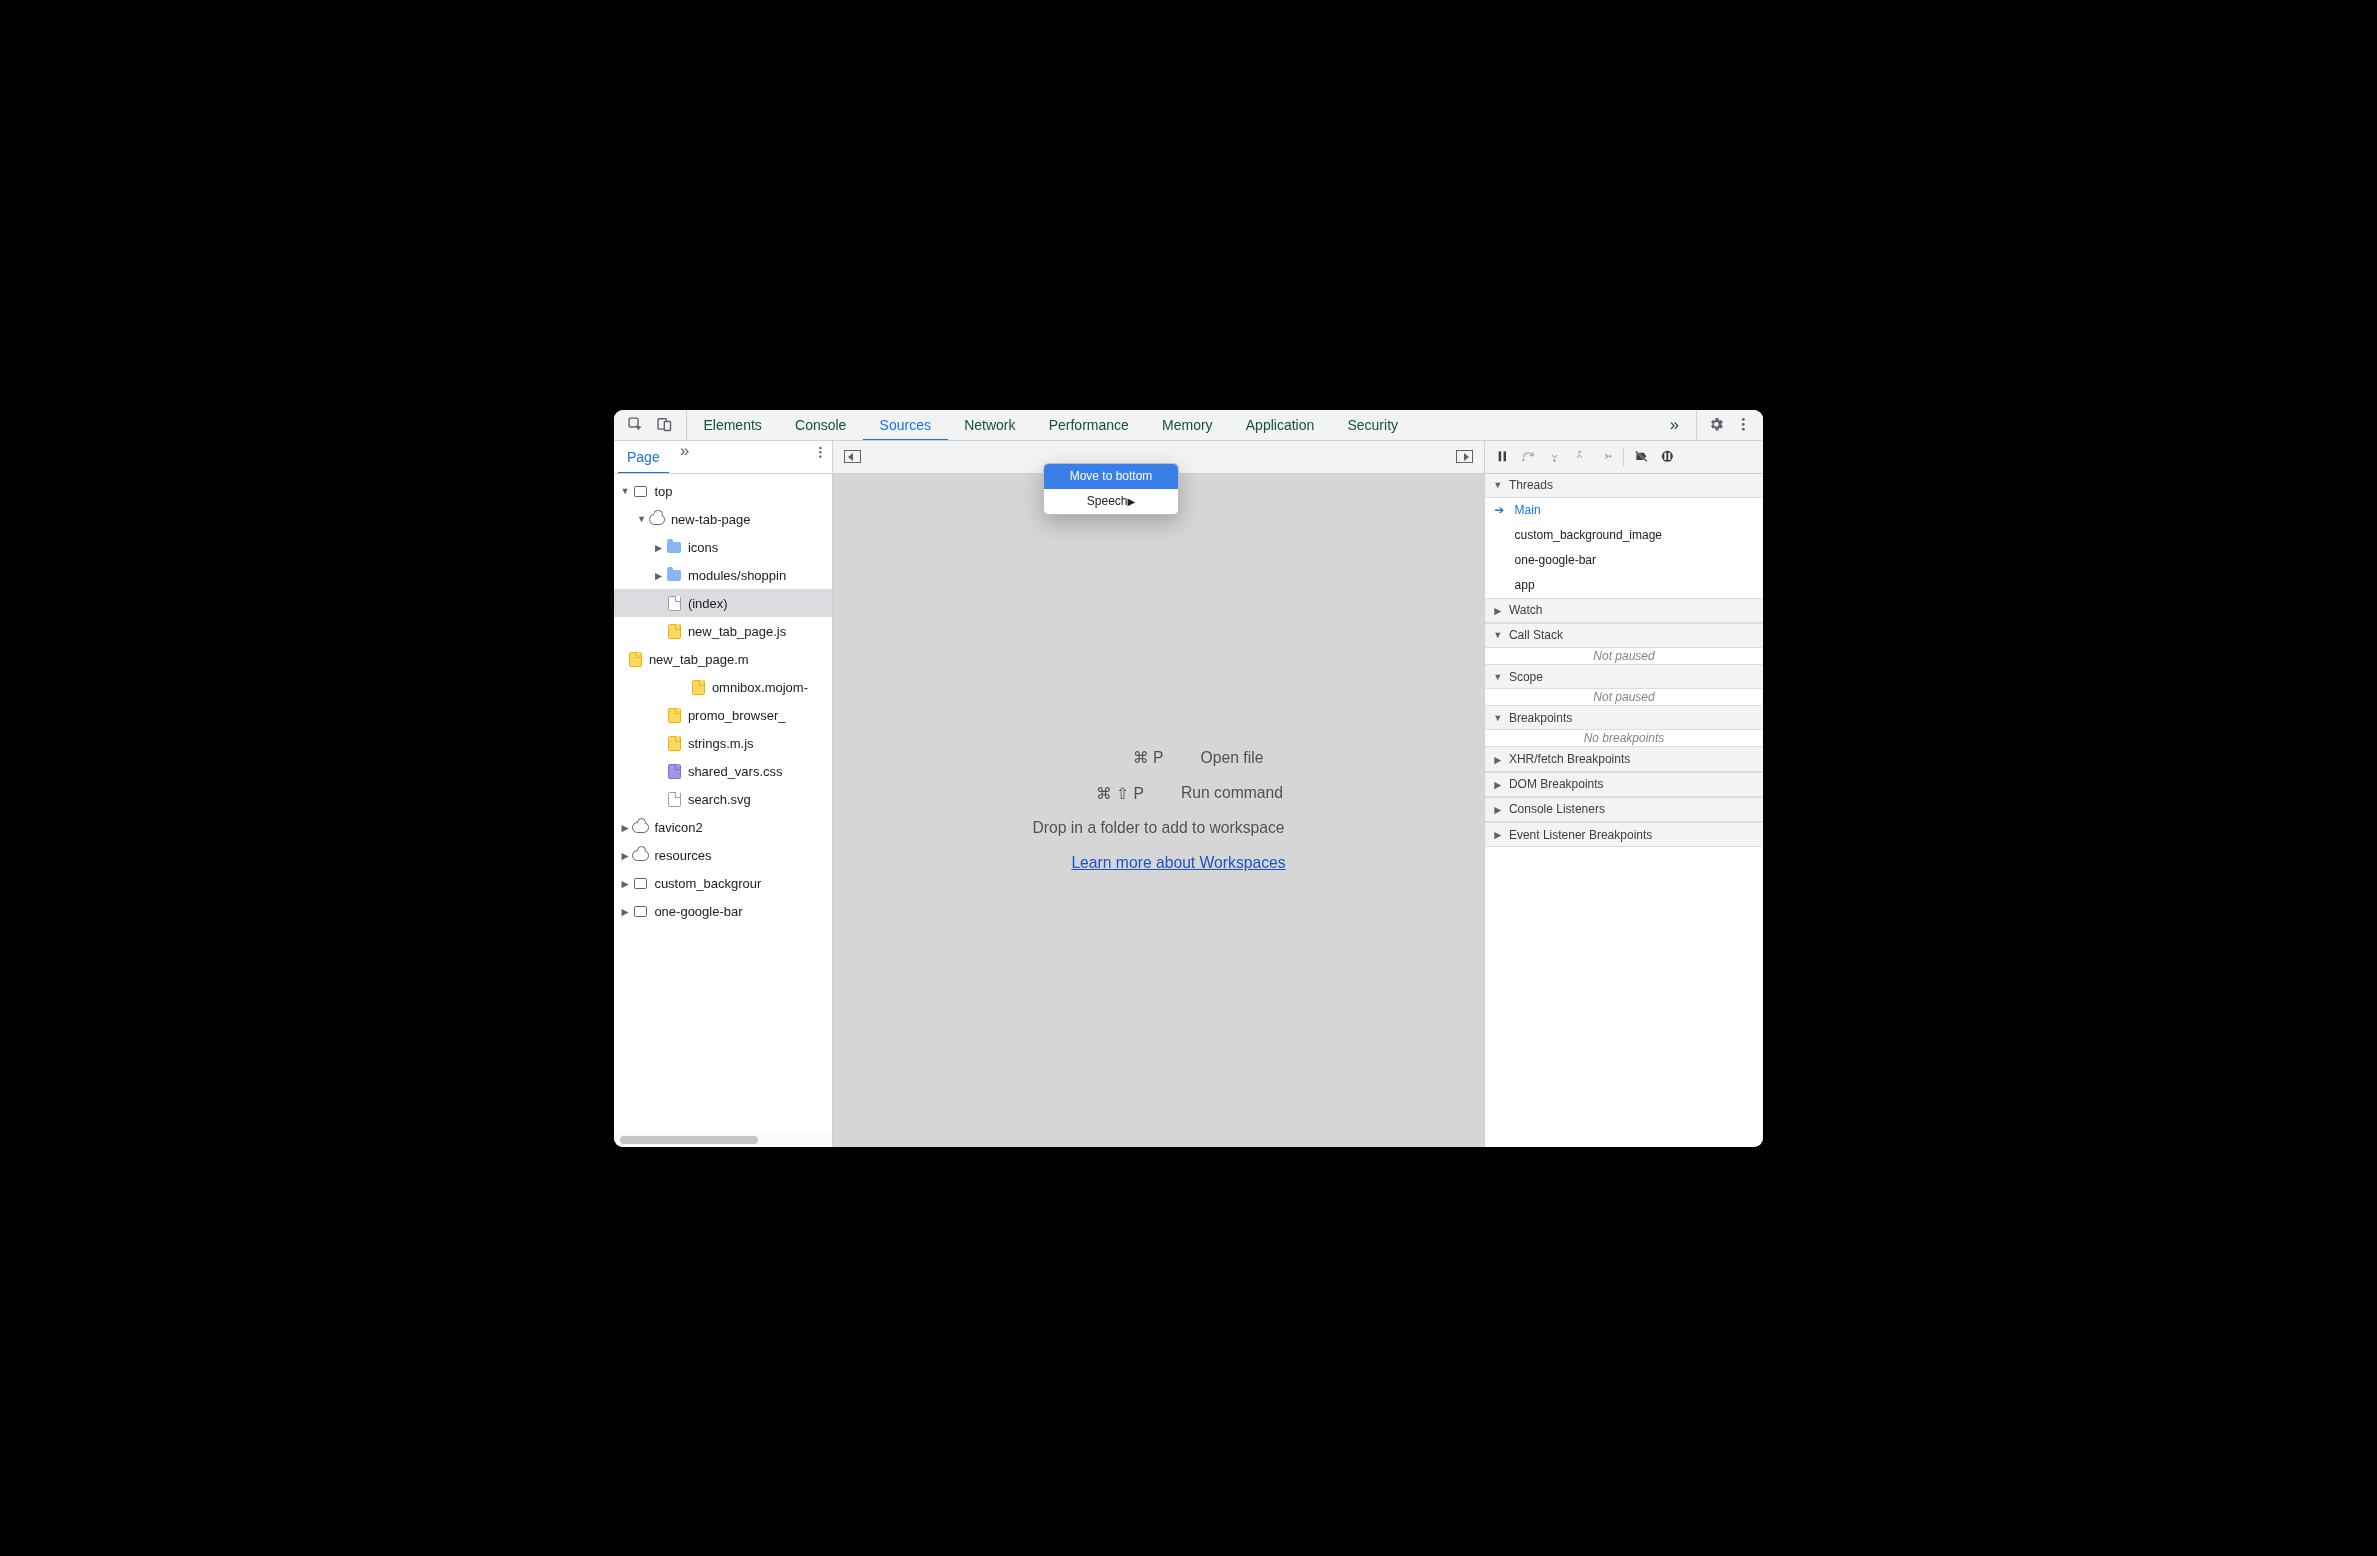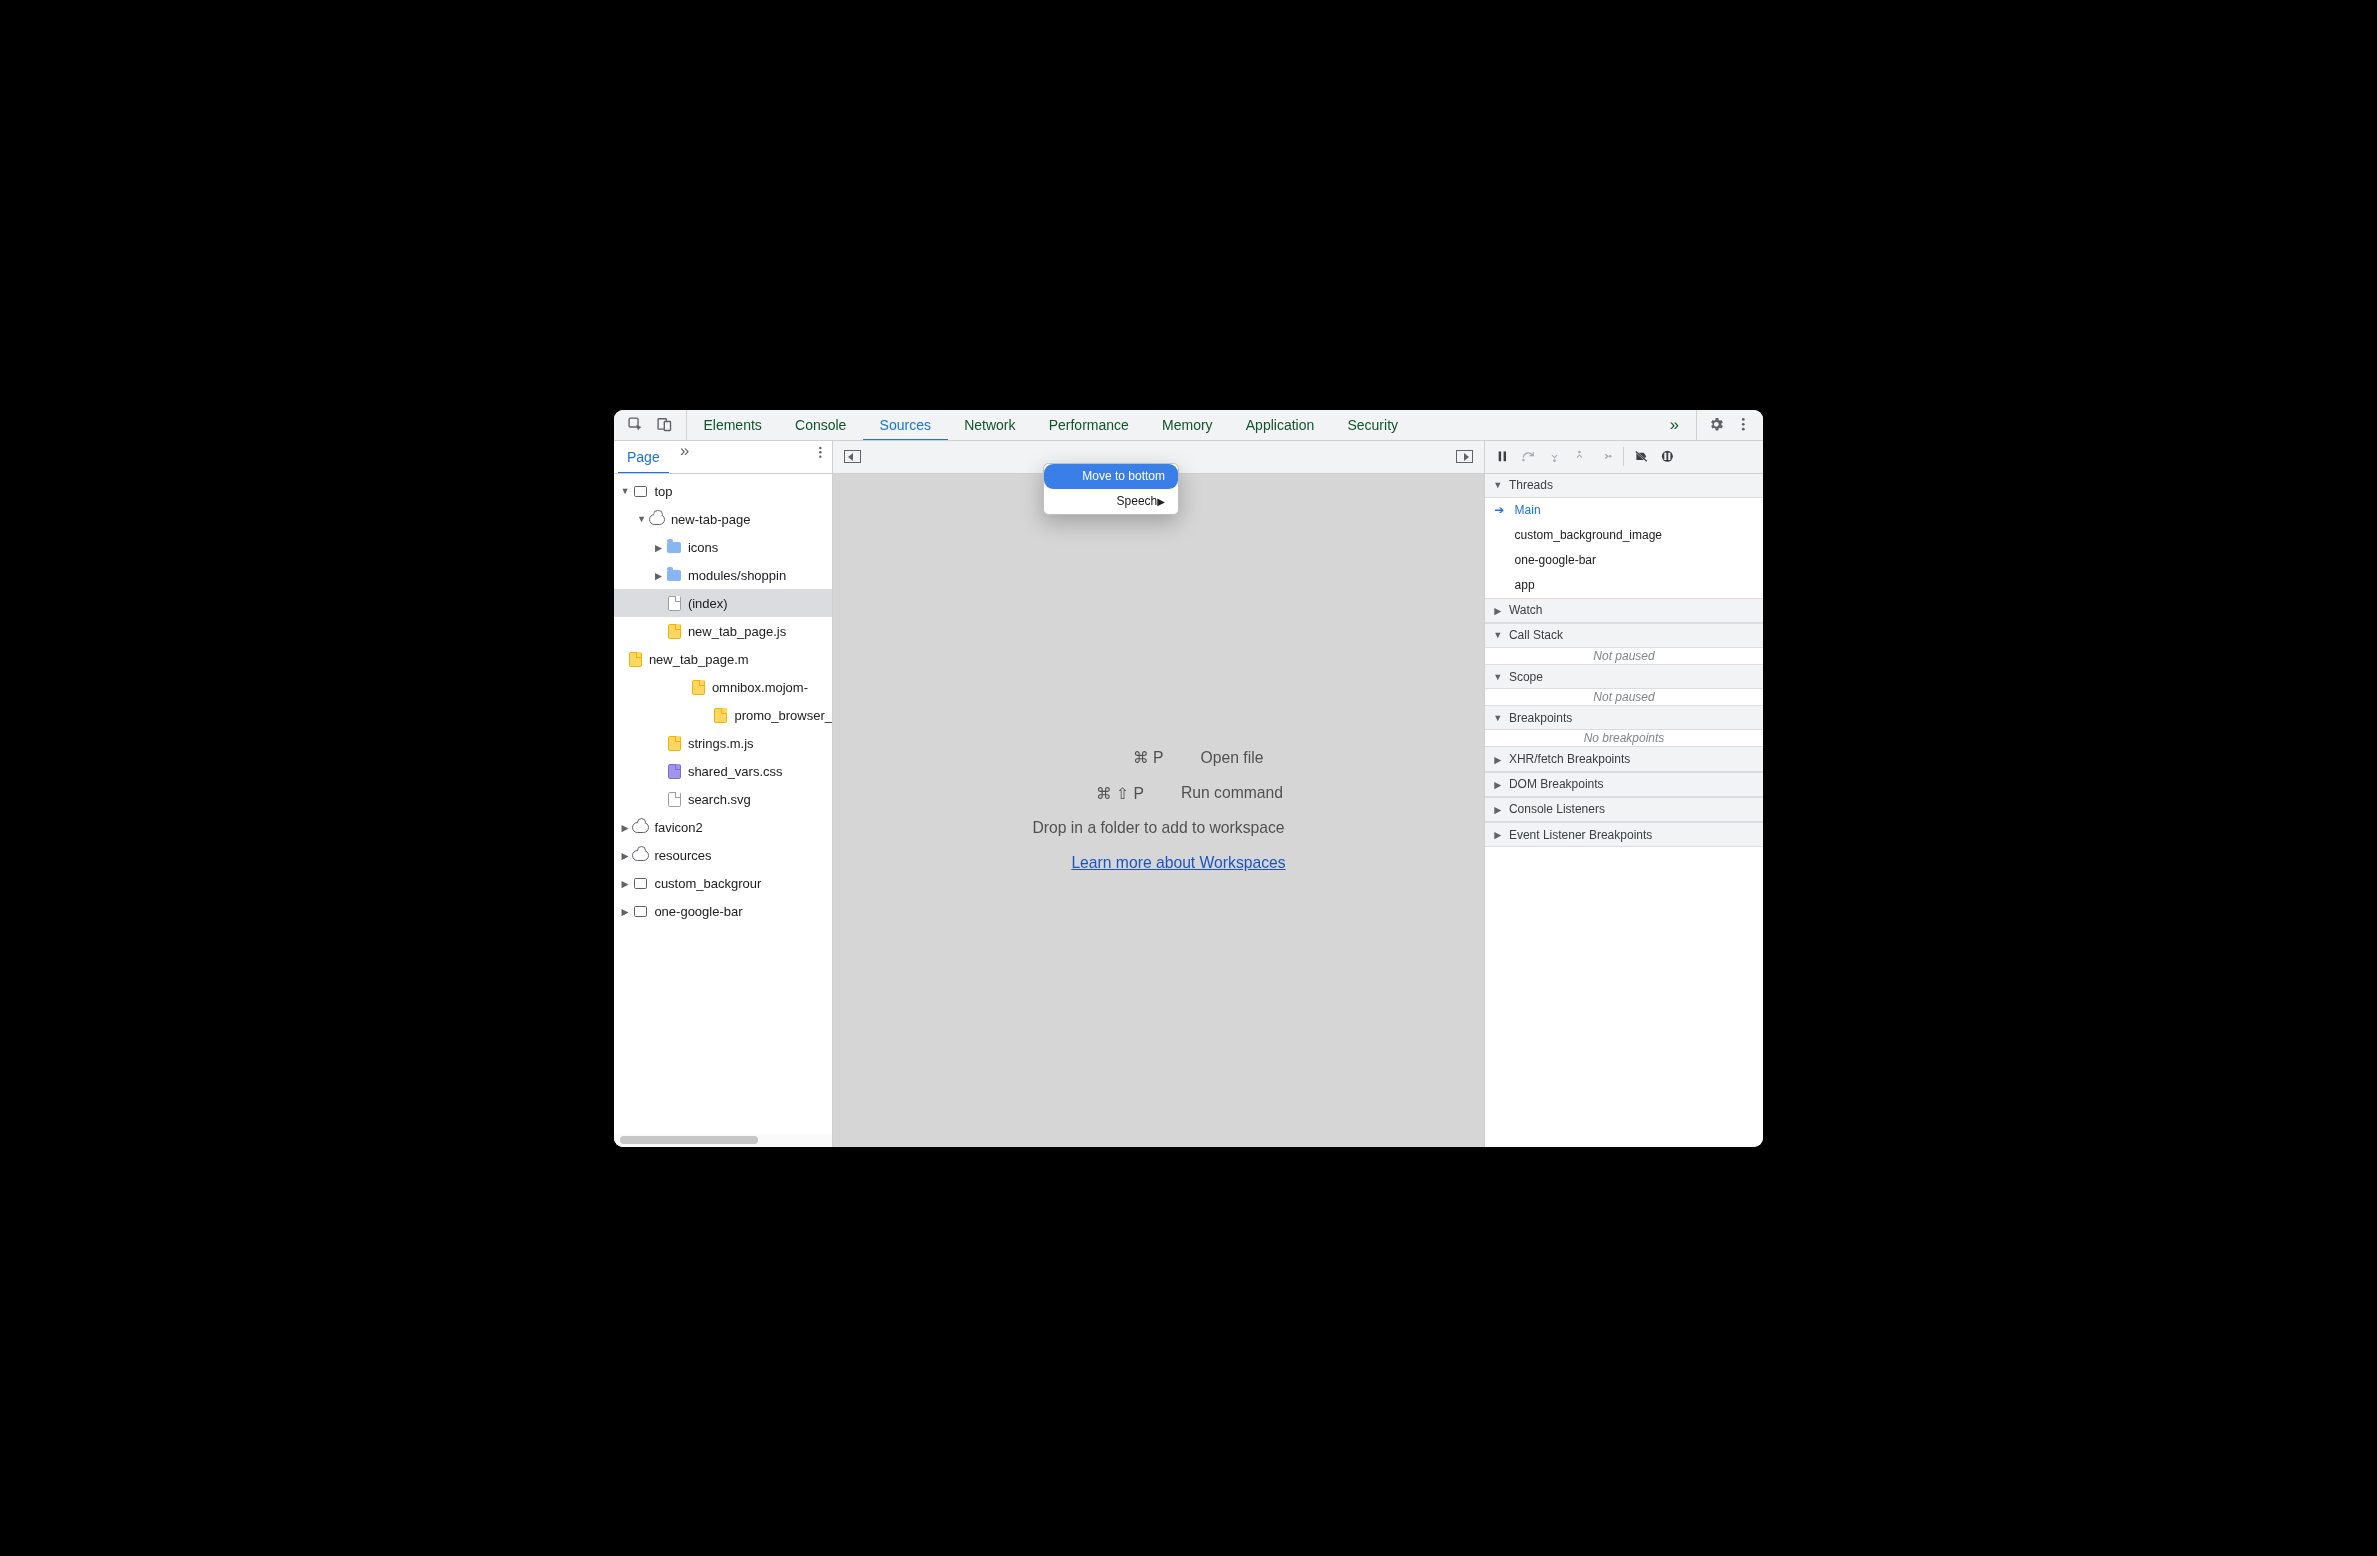--- a/index.html
+++ b/index.html
@@ -125,21 +125,21 @@
   position:absolute;
   top:53px; left:429px;
   width:136px;
   background:#fff;
   border:0.9px solid #bfbfbf;
   border-radius:5.5px;
   box-shadow:0 7.4px 22px rgba(0,0,0,0.25);
   overflow:hidden;
   font-size:12px;
 }
-.ctx-item { padding:5.5px 13px; display:flex; align-items:center; justify-content:flex-end; cursor:pointer;border-radius:9px; }
+.ctx-item { padding:5.5px 13px; display:flex; align-items:center; justify-content:center; cursor:pointer; }
 .ctx-item.sel { background:#3a7fe8; color:#fff; }
 .ctx-item .sub-arrow { font-size:10px; }
 
 
 svg { display:block; }
 </style>
 </head>
 <body>
 
 <div class="outer-canvas">
@@ -255,21 +255,21 @@
               </span>
               <span>new_tab_page.m</span>
             </div>
             <div class="tree-row" style="padding-left: 39px; justify-content: center;">
               <span class="tri"></span>
               <span class="ico">
                 <div class="file js"></div>
               </span>
               <span>omnibox.mojom-</span>
             </div>
-            <div class="tree-row" style="padding-left: 39px; justify-content: flex-end;">
+            <div class="tree-row" style="padding-left: 39px;">
               <span class="tri"></span>
               <span class="ico">
                 <div class="file js"></div>
               </span>
               <span>promo_browser_</span>
             </div>
             <div class="tree-row" style="padding-left: 39px;">
               <span class="tri"></span>
               <span class="ico">
                 <div class="file js"></div>

